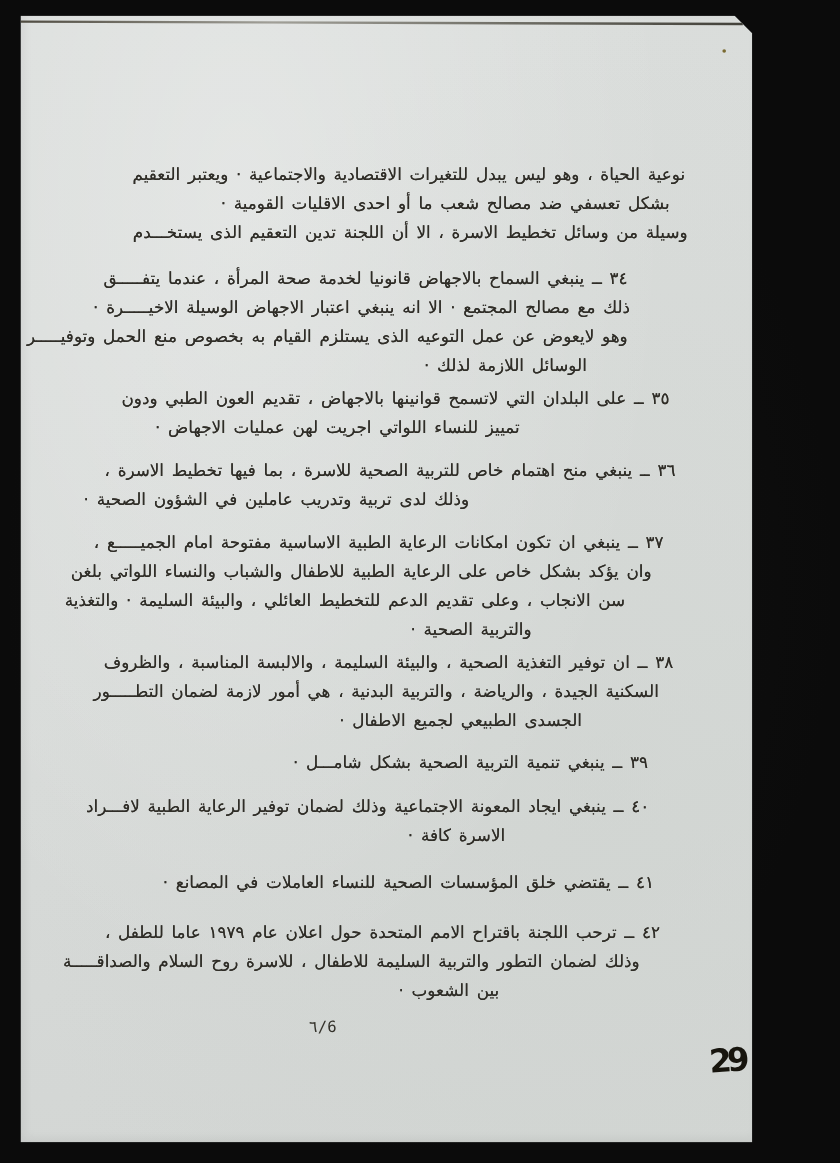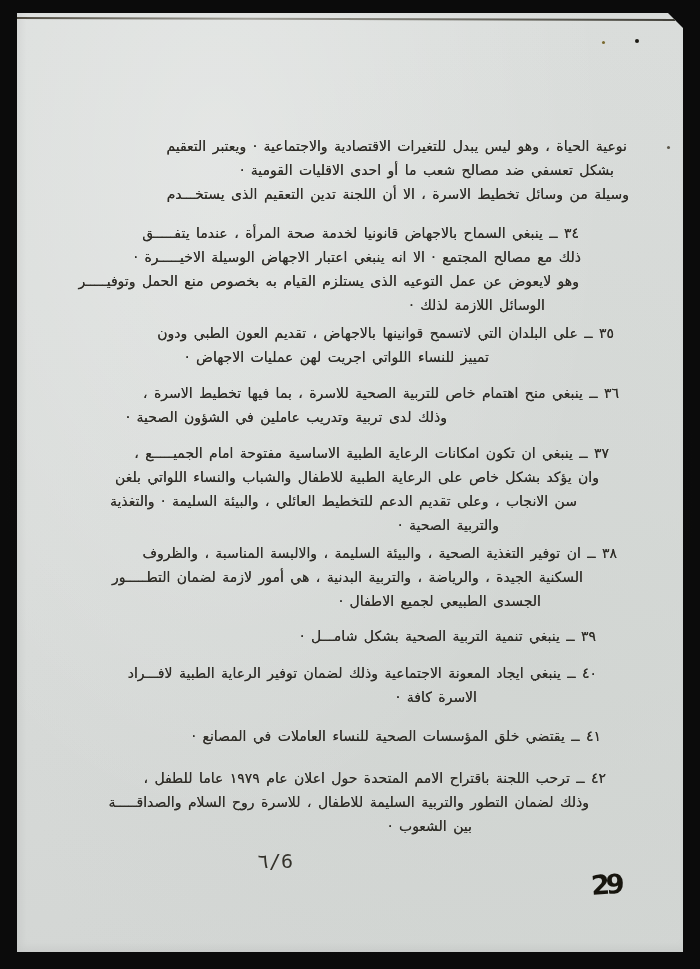--- a/index.html
+++ b/index.html
@@ -18,21 +18,21 @@
     position: absolute;
     inset: 0;
     background:
       radial-gradient(ellipse at 50% 50%, rgba(40,40,40,0.25), transparent 70%),
       #0b0b0b;
   }
   .paper {
     position: absolute;
     left: 17px;
     top: 13px;
-    width: 666px;
+    width: 610px;
     height: 939px;
     background:
       radial-gradient(ellipse at 30% 15%, rgba(255,255,255,0.28), transparent 60%),
       radial-gradient(ellipse at 80% 70%, rgba(205,210,206,0.5), transparent 70%),
       linear-gradient(175deg, #dadddb, #d8dbd9 55%, #d3d6d4);
     clip-path: polygon(0 0, calc(100% - 15px) 0, 100% 15px, 100% 100%, 0 100%);
     box-shadow: inset 3px -3px 8px rgba(0,0,0,0.06);
   }
   .top-edge-shadow {
     position: absolute;
@@ -63,21 +63,21 @@
   .line {
     white-space: nowrap;
     text-align: right;
     direction: rtl;
   }
   .footer-num {
     position: absolute;
     left: 240px;
     top: 836px;
     direction: ltr;
-    font-size: 20px;
+    font-size: 13px;
     letter-spacing: 1px;
     color: #33312a;
     font-family: "DejaVu Sans Mono", "DejaVu Sans", monospace;
   }
   .handwritten {
     position: absolute;
     left: 574px;
     top: 856px;
     font-size: 27px;
     font-weight: bold;
@@ -132,21 +132,21 @@
 
     <div class="para" style="margin-top:12px">
       <div class="line" style="margin-right:20px">٣٧ ــ ينبغي ان تكون امكانات الرعاية الطبية الاساسية مفتوحة امام الجميـــــع ،</div>
       <div class="line" style="margin-right:30px">وان يؤكد بشكل خاص على الرعاية الطبية للاطفال والشباب والنساء اللواتي بلغن</div>
       <div class="line" style="margin-right:52px">سن الانجاب ، وعلى تقديم الدعم للتخطيط العائلي ، والبيئة السليمة · والتغذية</div>
       <div class="line" style="margin-right:130px">والتربية الصحية ·</div>
     </div>
 
     <div class="para" style="margin-top:4px">
       <div class="line" style="margin-right:12px">٣٨ ــ ان توفير التغذية الصحية ، والبيئة السليمة ، والالبسة المناسبة ، والظروف</div>
-      <div class="line" style="margin-right:46px">السكنية الجيدة ، والرياضة ، والتربية البدنية ، هي أمور لازمة لضمان التطـــــور</div>
+      <div class="line" style="margin-right:24px">السكنية الجيدة ، والرياضة ، والتربية البدنية ، هي أمور لازمة لضمان التطـــــور</div>
       <div class="line" style="margin-right:88px">الجسدى الطبيعي لجميع الاطفال ·</div>
     </div>
 
     <div class="para" style="margin-top:11px">
       <div class="line" style="margin-right:33px">٣٩ ــ ينبغي تنمية التربية الصحية بشكل شامـــل ·</div>
     </div>
 
     <div class="para" style="margin-top:13px">
       <div class="line" style="margin-right:32px">٤٠ ــ ينبغي ايجاد المعونة الاجتماعية وذلك لضمان توفير الرعاية الطبية لافـــراد</div>
       <div class="line" style="margin-right:152px">الاسرة كافة ·</div>

